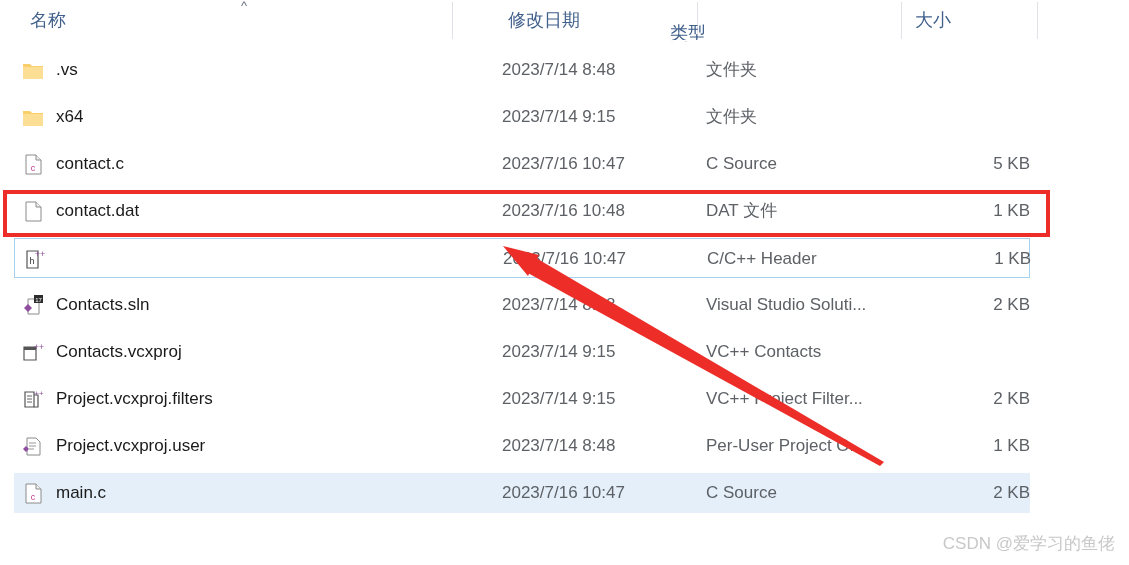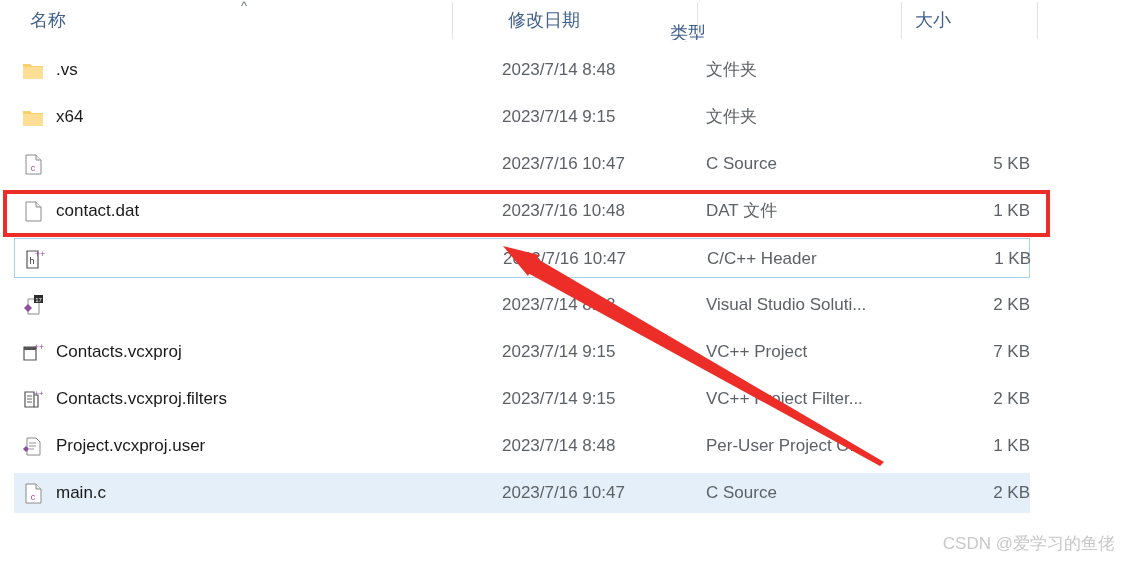--- a/index.html
+++ b/index.html
@@ -213,20 +213,21 @@
         <div class="cell cell-size"></div>
       </div>
       <div class="row" style="top: 144px;">
         <span class="icon">
           <svg width="22" height="21" viewBox="0 0 22 21">
             <path d="M4 1 h10 l5 5 v14 h-15 z" fill="#ffffff" stroke="#8a8a8a" stroke-width="1"></path>
             <path d="M14 1 v5 h5" fill="#f0f0f0" stroke="#8a8a8a" stroke-width="1"></path>
             <text x="11" y="17" font-size="9" font-family="Liberation Sans, sans-serif" fill="#c2388f" text-anchor="middle">c</text>
           </svg>
         </span>
+        <div class="cell cell-name">contact.c</div>
         <div class="cell cell-date">2023/7/16 10:47</div>
         <div class="cell cell-type">C Source</div>
         <div class="cell cell-size">5 KB</div>
       </div>
       <div class="row" style="top: 191px;">
         <span class="icon">
           <svg width="22" height="21" viewBox="0 0 22 21">
             <path d="M4 1 h10 l5 5 v14 h-15 z" fill="#ffffff" stroke="#8a8a8a" stroke-width="1"></path>
             <path d="M14 1 v5 h5" fill="#f0f0f0" stroke="#8a8a8a" stroke-width="1"></path>
           </svg>
@@ -252,47 +253,47 @@
         <span class="icon">
           <svg width="22" height="21" viewBox="0 0 22 21">
             <path d="M6 4 h11 v15 h-11 z" fill="#ffffff" stroke="#8a8a8a" stroke-width="1"></path>
             <rect x="12" y="0" width="9" height="8" fill="#2c2c2c"></rect>
             <text x="16.5" y="6.5" font-size="6" font-family="Liberation Sans, sans-serif" fill="#ffffff" text-anchor="middle">17</text>
             <path d="M2 13 l4 -4 v8 z" fill="#8e4f9e"></path>
             <path d="M10 13 l-4 -4 v8 z" fill="#8e4f9e"></path>
             <circle cx="6" cy="13" r="2" fill="#8e4f9e"></circle>
           </svg>
         </span>
+        <div class="cell cell-name">Contacts.sln</div>
         <div class="cell cell-date">2023/7/14 8:48</div>
         <div class="cell cell-type">Visual Studio Soluti...</div>
         <div class="cell cell-size">2 KB</div>
       </div>
       <div class="row" style="top: 332px;">
         <span class="icon">
           <svg width="22" height="21" viewBox="0 0 22 21">
             <path d="M2 5 h12 v13 h-12 z" fill="#ffffff" stroke="#555555" stroke-width="1.2"></path>
             <path d="M2 5 h12 v3 h-12 z" fill="#555555"></path>
             <text x="17" y="8" font-size="9" font-family="Liberation Sans, sans-serif" fill="#8e4f9e" text-anchor="middle">++</text>
           </svg>
         </span>
         <div class="cell cell-name">Contacts.vcxproj</div>
         <div class="cell cell-date">2023/7/14 9:15</div>
-        <div class="cell cell-type">VC++ Project</div>
-        <div class="cell cell-size">7 KB</div>
+        <div class="cell cell-type">VC++ Contacts</div>
       </div>
       <div class="row" style="top: 379px;">
         <span class="icon">
           <svg width="22" height="21" viewBox="0 0 22 21">
             <path d="M3 3 h9 v15 h-9 z" fill="#ffffff" stroke="#555555" stroke-width="1.2"></path>
             <path d="M5 7 h5 M5 10 h5 M5 13 h5" stroke="#666666" stroke-width="1"></path>
             <path d="M12 6 h4 v12 h-4" fill="none" stroke="#555555" stroke-width="1.2"></path>
             <text x="17" y="7" font-size="8" font-family="Liberation Sans, sans-serif" fill="#8e4f9e" text-anchor="middle">++</text>
           </svg>
         </span>
-        <div class="cell cell-name">Contacts.vcxproj.filters</div>
+        <div class="cell cell-name">Project.vcxproj.filters</div>
         <div class="cell cell-date">2023/7/14 9:15</div>
         <div class="cell cell-type">VC++ Project Filter...</div>
         <div class="cell cell-size">2 KB</div>
       </div>
       <div class="row" style="top: 426px;">
         <span class="icon">
           <svg width="22" height="21" viewBox="0 0 22 21">
             <path d="M5 2 h9 l4 4 v13 h-13 z" fill="#ffffff" stroke="#8a8a8a" stroke-width="1"></path>
             <path d="M7 7 h7 M7 10 h7 M7 13 h5" stroke="#999999" stroke-width="1"></path>
             <path d="M1 13 l3 -3 v6 z" fill="#8e4f9e"></path>

